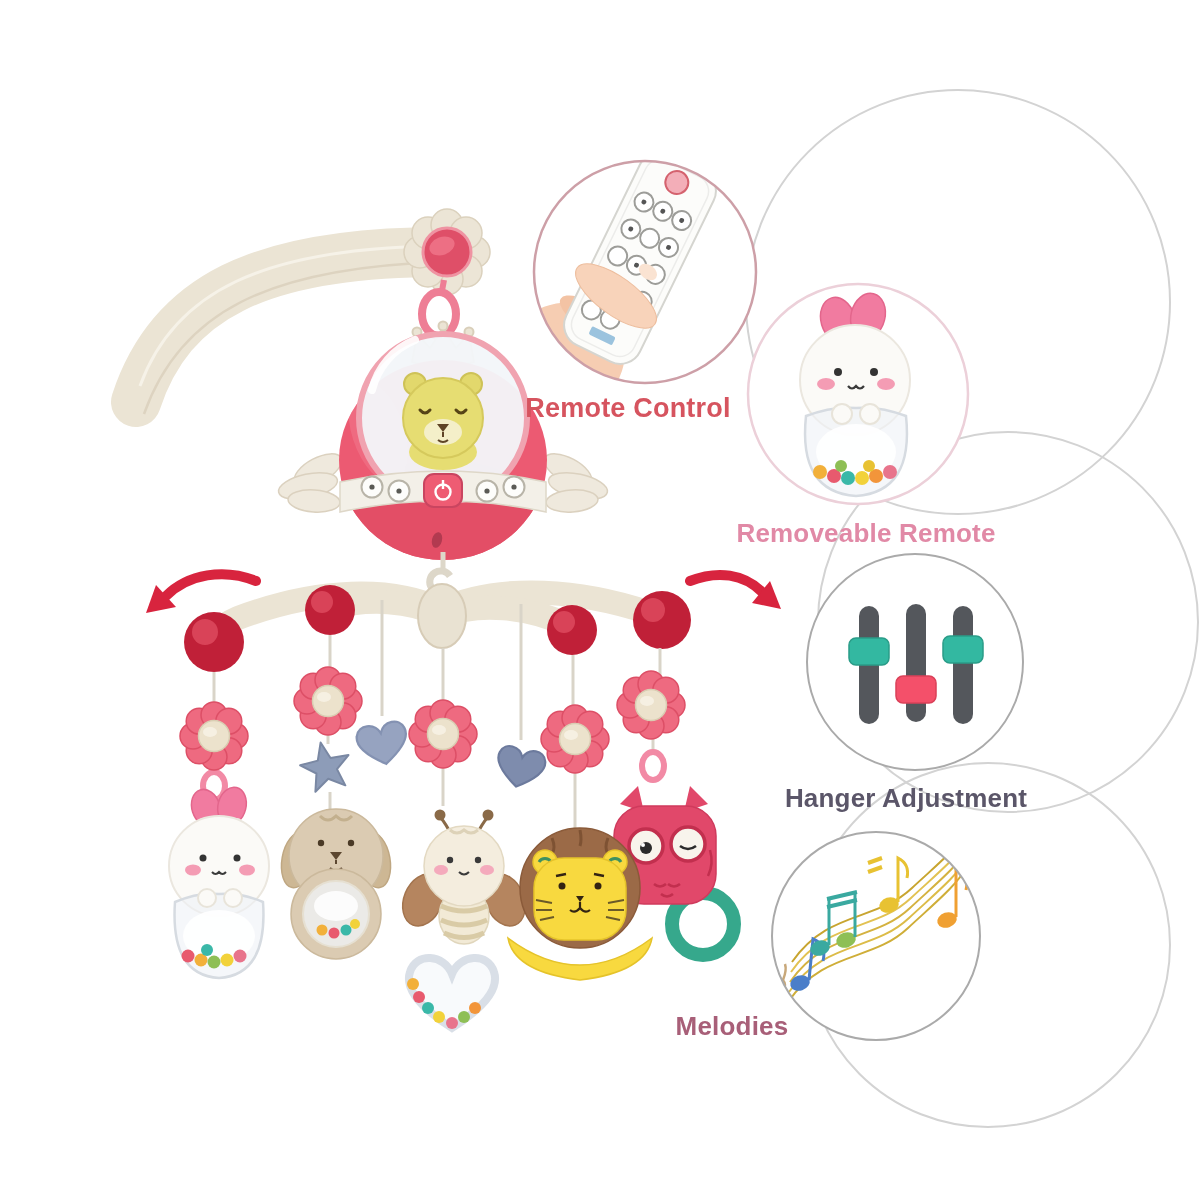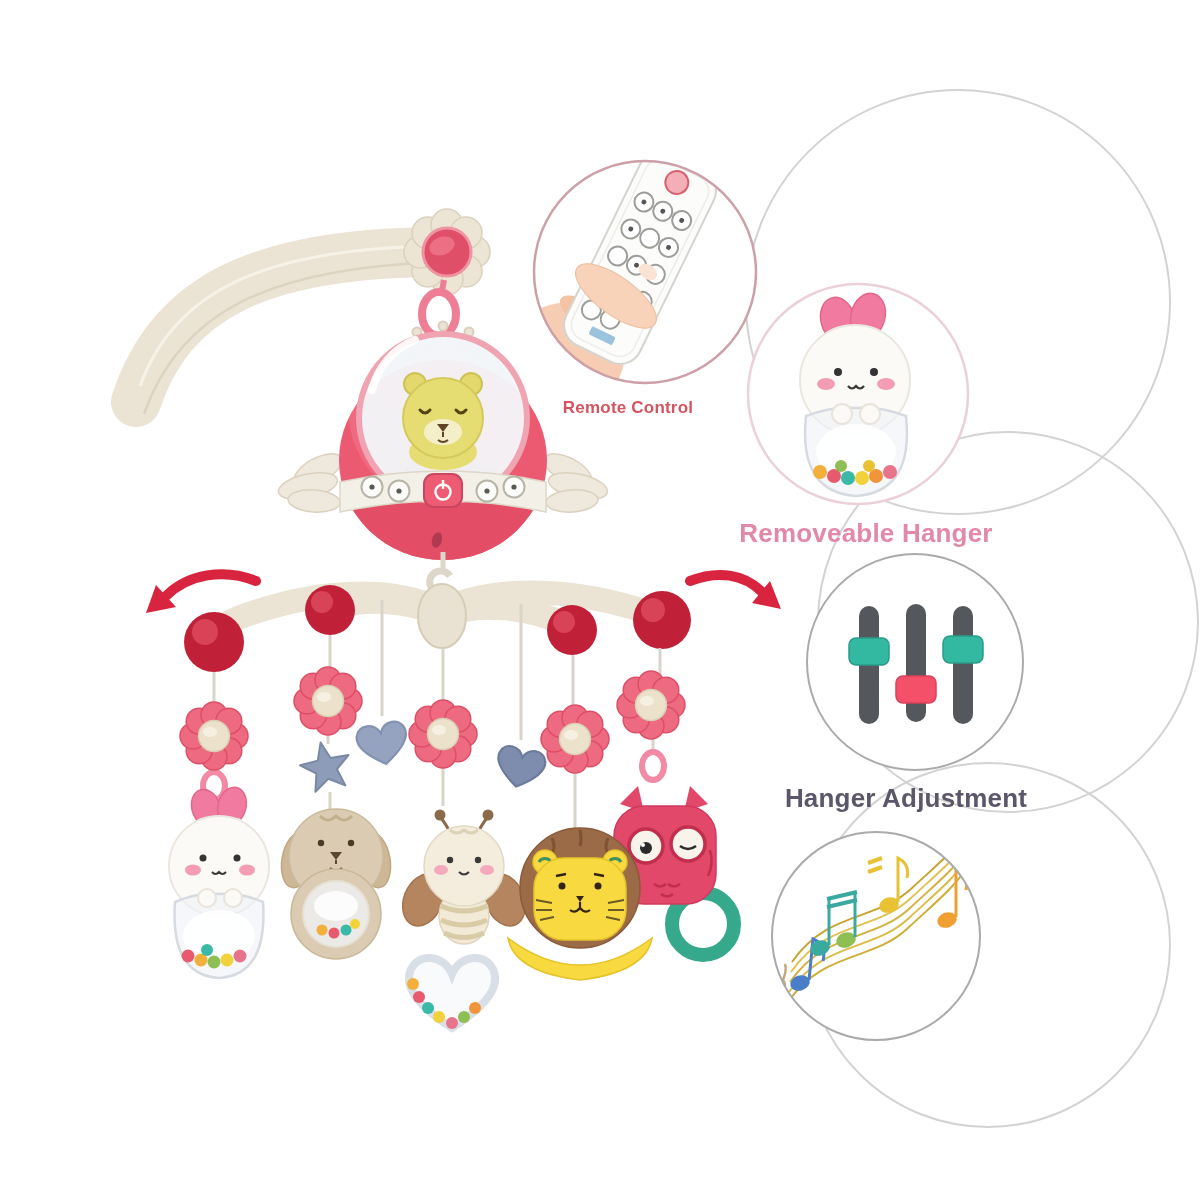--- a/index.html
+++ b/index.html
@@ -407,20 +407,21 @@
       <ellipse cx="889" cy="905" rx="10" ry="7.5" fill="#e8c232" transform="rotate(-18 889 905)"></ellipse>
       <path d="M 898 902 L 898 858 q 12 6 9 20" fill="none" stroke="#e8c232" stroke-width="3"></path>
       <path d="M 868 872 l 14 -5 M 868 863 l 14 -5" stroke="#e8c232" stroke-width="4"></path>
       <ellipse cx="947" cy="920" rx="10" ry="7.5" fill="#f0a032" transform="rotate(-18 947 920)"></ellipse>
       <path d="M 956 917 L 956 864 q 14 8 10 26" fill="none" stroke="#f0a032" stroke-width="3"></path>
     </g>
     <circle cx="876" cy="936" r="104" fill="none" stroke-width="2" style="stroke: rgb(170, 170, 170);"></circle>
   </g>
 </svg>
 
-<div class="callout-label" style="left: 478px; top: 393px; width: 300px; font-size: 17px; color: rgb(214, 84, 95);">Remote Control</div>
-
-<div class="callout-label" style="left: 716px; top: 518px; width: 300px; color: rgb(225, 137, 166);">Removeable Hanger</div>
+<div class="callout-label" style="left: 478px; top: 393px; width: 300px; font-size: 27px; color: rgb(214, 84, 95);">Remote Control</div>
+
+<div class="callout-label" style="left: 716px; top: 518px; width: 300px; color: rgb(225, 137, 166);">Removeable Remote</div>
 
 <div class="callout-label" style="left: 756px; top: 783px; width: 300px; color: rgb(91, 86, 105);">Hanger Adjustment</div>
 
+<div class="callout-label" style="left: 632px; top: 1011px; width: 200px; color: rgb(168, 95, 120);">Melodies</div>
 
 </div>
 
 </body></html>

